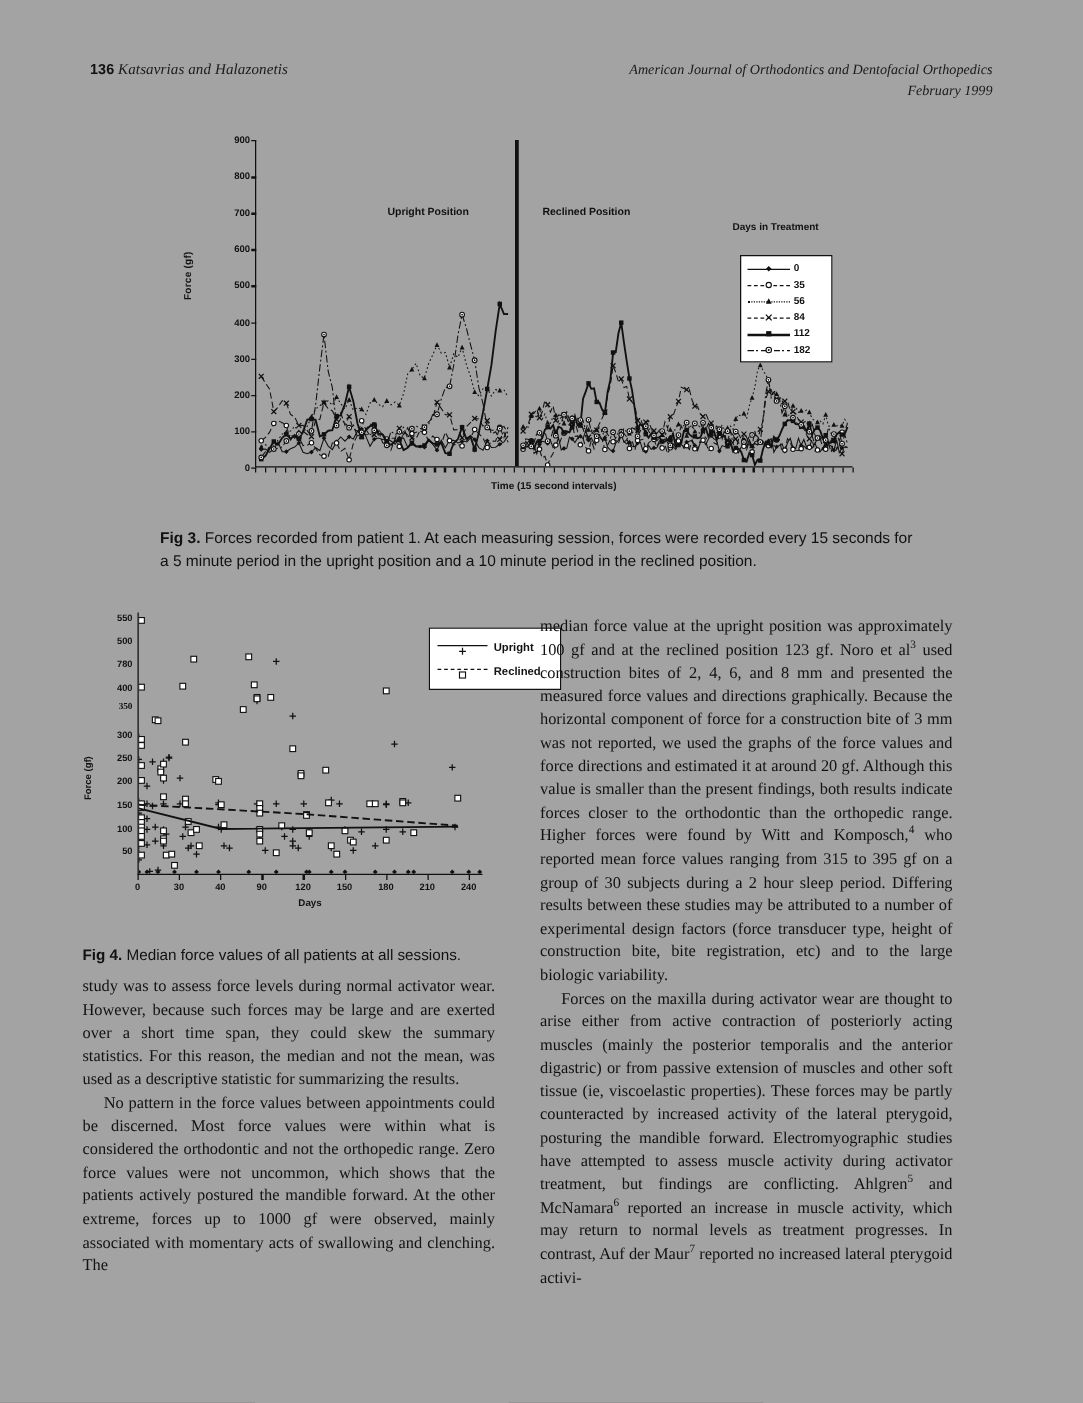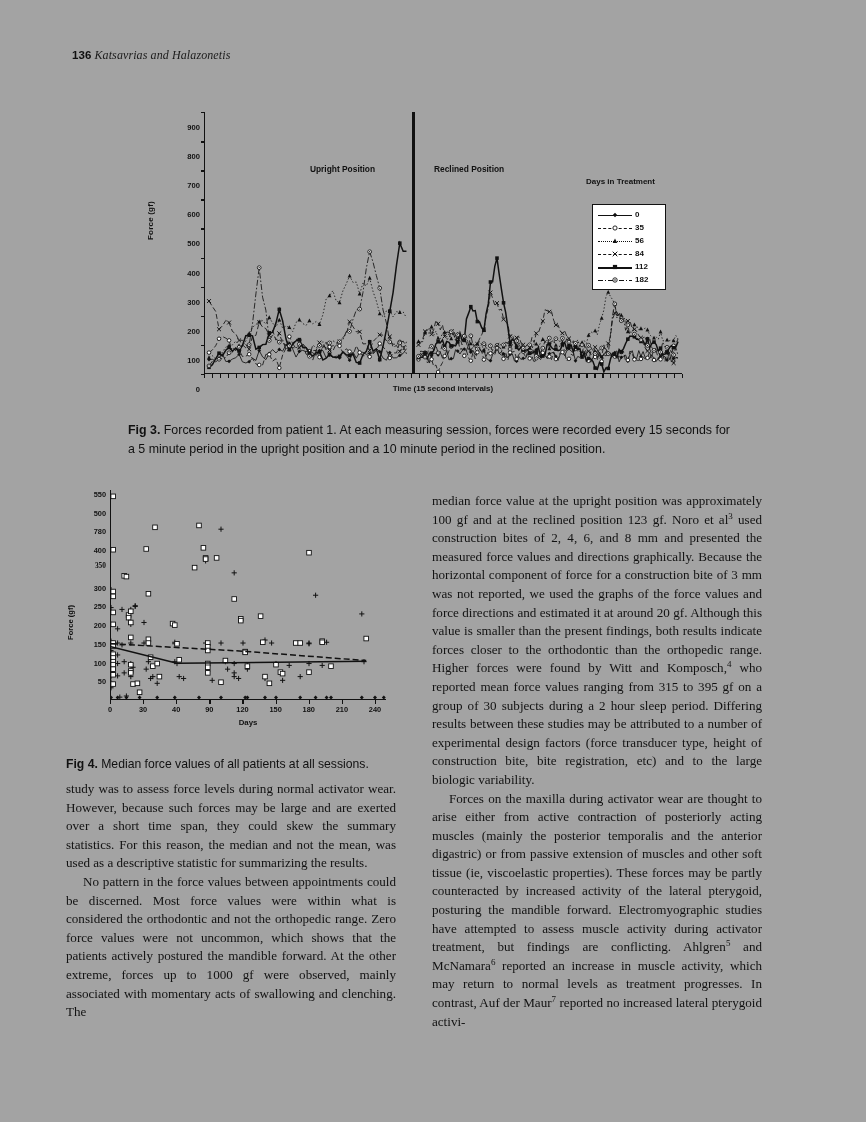--- a/index.html
+++ b/index.html
@@ -76,21 +76,20 @@
     letter-spacing: .2px;
     white-space: nowrap;
     color: #111;
   }
   .fig3-yticks {
     position: absolute;
     left: 14px;
     top: 0;
     width: 34px;
     height: 262px;
-    margin-top: 15px;
   }
   .fig3-yticks span {
     position: absolute;
     right: 0;
     font-family: "Liberation Sans", sans-serif;
     font-size: 7.6px;
     font-weight: bold;
     color: #111;
     transform: translateY(-50%);
   }
@@ -359,20 +358,24 @@
 </style>
 </head>
 <body>
 
 <div class="page">
 
   <div class="running-head">
     <div class="rh-left">
       <span class="rh-folio">136</span>
       <span class="rh-authors">Katsavrias and Halazonetis</span>
+    </div>
+    <div class="rh-right">
+      <div>American Journal of Orthodontics and Dentofacial Orthopedics</div>
+      <div class="rh-date">February 1999</div>
     </div>
   </div>
 
   <div class="fig3-wrap">
     <div class="fig3-ylabel">Force (gf)</div>
     <div class="fig3-yticks">
         <span style="top: 0px;">900</span>
         <span style="top: 29.1111px;">800</span>
         <span style="top: 58.2222px;">700</span>
         <span style="top: 87.3333px;">600</span>
@@ -1699,20 +1702,43 @@
           <polygon points="154.56,206.52 156.54,208.5 154.56,210.48 152.58,208.5" fill="#111"></polygon>
           <polygon points="165.6,206.52 167.57999999999998,208.5 165.6,210.48 163.62,208.5" fill="#111"></polygon>
           <polygon points="189.88799999999998,206.52 191.86799999999997,208.5 189.88799999999998,210.48 187.908,208.5" fill="#111"></polygon>
           <polygon points="205.344,206.52 207.32399999999998,208.5 205.344,210.48 203.364,208.5" fill="#111"></polygon>
           <polygon points="216.38400000000001,206.52 218.364,208.5 216.38400000000001,210.48 214.40400000000002,208.5" fill="#111"></polygon>
           <polygon points="220.8,206.52 222.78,208.5 220.8,210.48 218.82000000000002,208.5" fill="#111"></polygon>
           <polygon points="251.71200000000002,206.52 253.692,208.5 251.71200000000002,210.48 249.73200000000003,208.5" fill="#111"></polygon>
           <polygon points="264.96,206.52 266.94,208.5 264.96,210.48 262.97999999999996,208.5" fill="#111"></polygon>
           <polygon points="273.792,206.52 275.772,208.5 273.792,210.48 271.81199999999995,208.5" fill="#111"></polygon>
         </svg>
+      <div class="legend4-box" id="fig4-legend">
+          <div class="legend4-row">
+            <div class="legend4-sample">
+              <div class="ln"></div>
+              <svg width="44" height="16" style="position: absolute; left: 0px; top: 0px;">
+                <g>
+                  <line x1="22" y1="7.27" x2="22" y2="12.73" stroke="#111" stroke-width="1"></line>
+                  <line x1="19.27" y1="10" x2="24.73" y2="10" stroke="#111" stroke-width="1"></line>
+                </g>
+              </svg>
+            </div>
+            <span class="legend4-label">Upright</span>
+          </div>
+          <div class="legend4-row">
+            <div class="legend4-sample">
+              <div class="ln dashed"></div>
+              <svg width="44" height="16" style="position: absolute; left: 0px; top: 0px;">
+                <rect x="19.585" y="7.585" width="4.83" height="4.83" fill="#fff" stroke="#111" stroke-width="0.9"></rect>
+              </svg>
+            </div>
+            <span class="legend4-label">Reclined</span>
+          </div>
+        </div>
     </div>
 
     <div class="fig4-xticks" id="fig4-xticks">
         <i style="left: 0px;"></i>
         <span style="left: 0px;">0</span>
         <i style="left: 33.12px;"></i>
         <span style="left: 33.12px;">30</span>
         <i style="left: 66.24px;"></i>
         <span style="left: 66.24px;">40</span>
         <i style="left: 99.36px;"></i>

